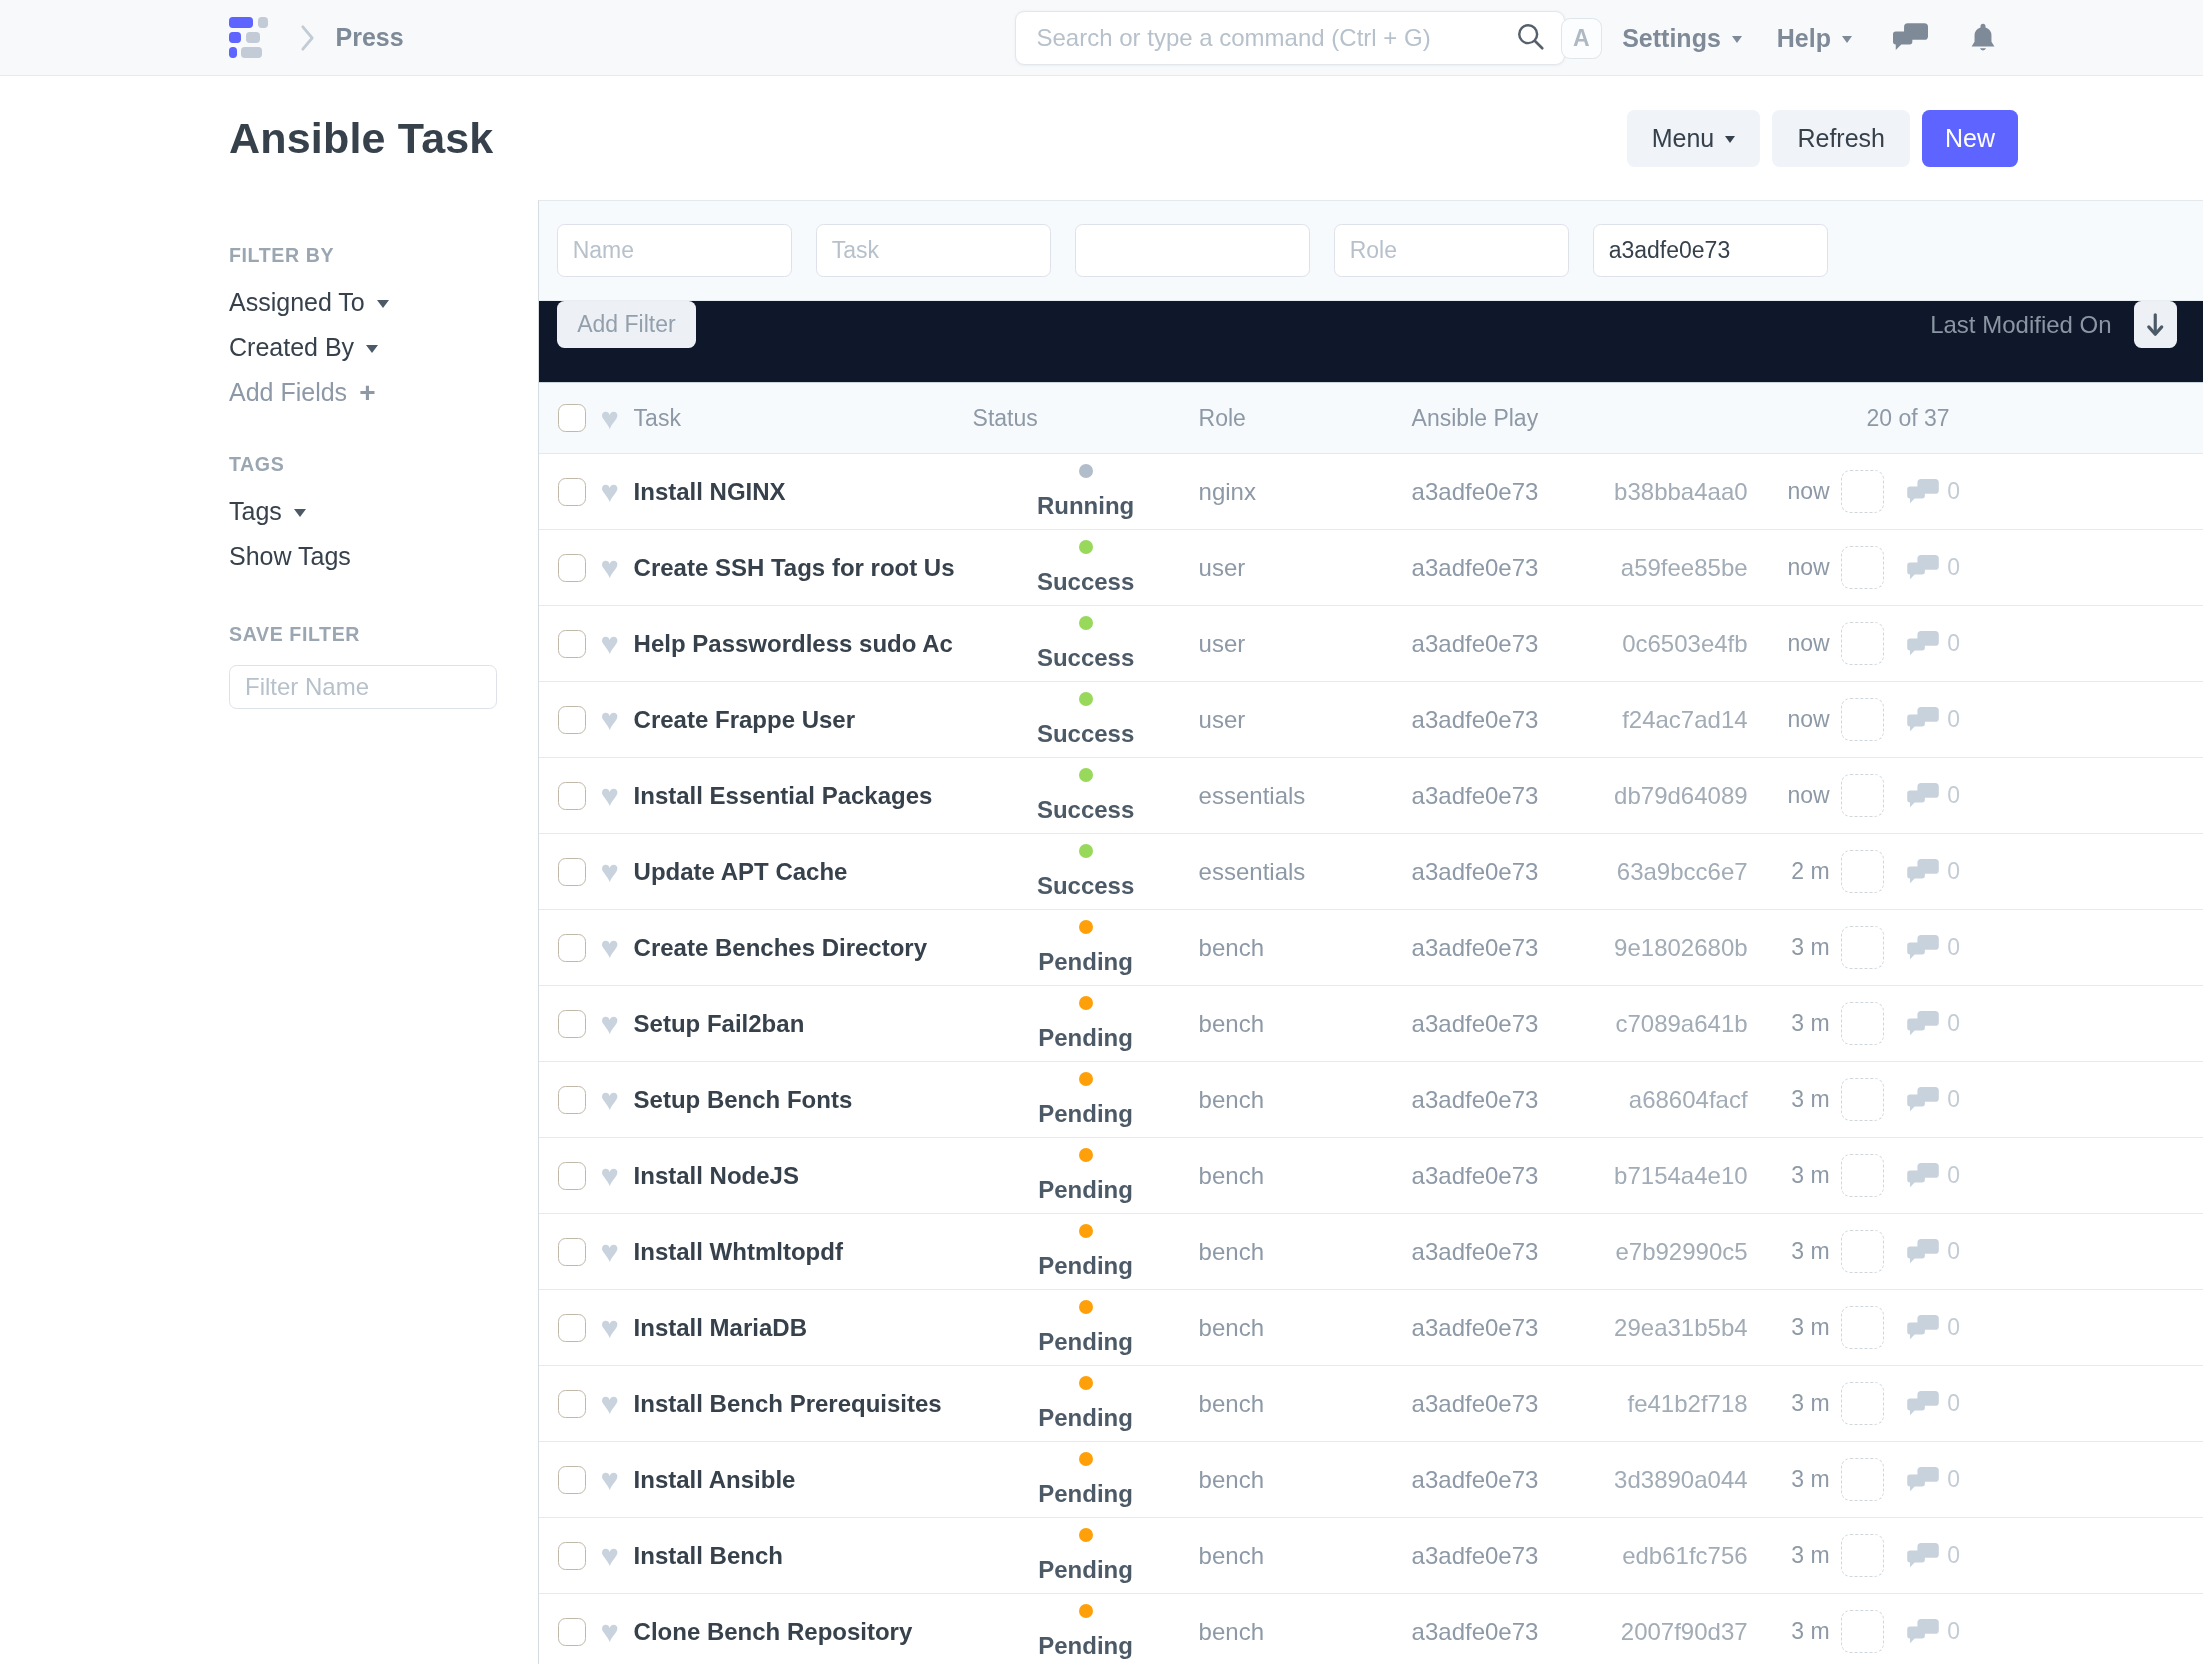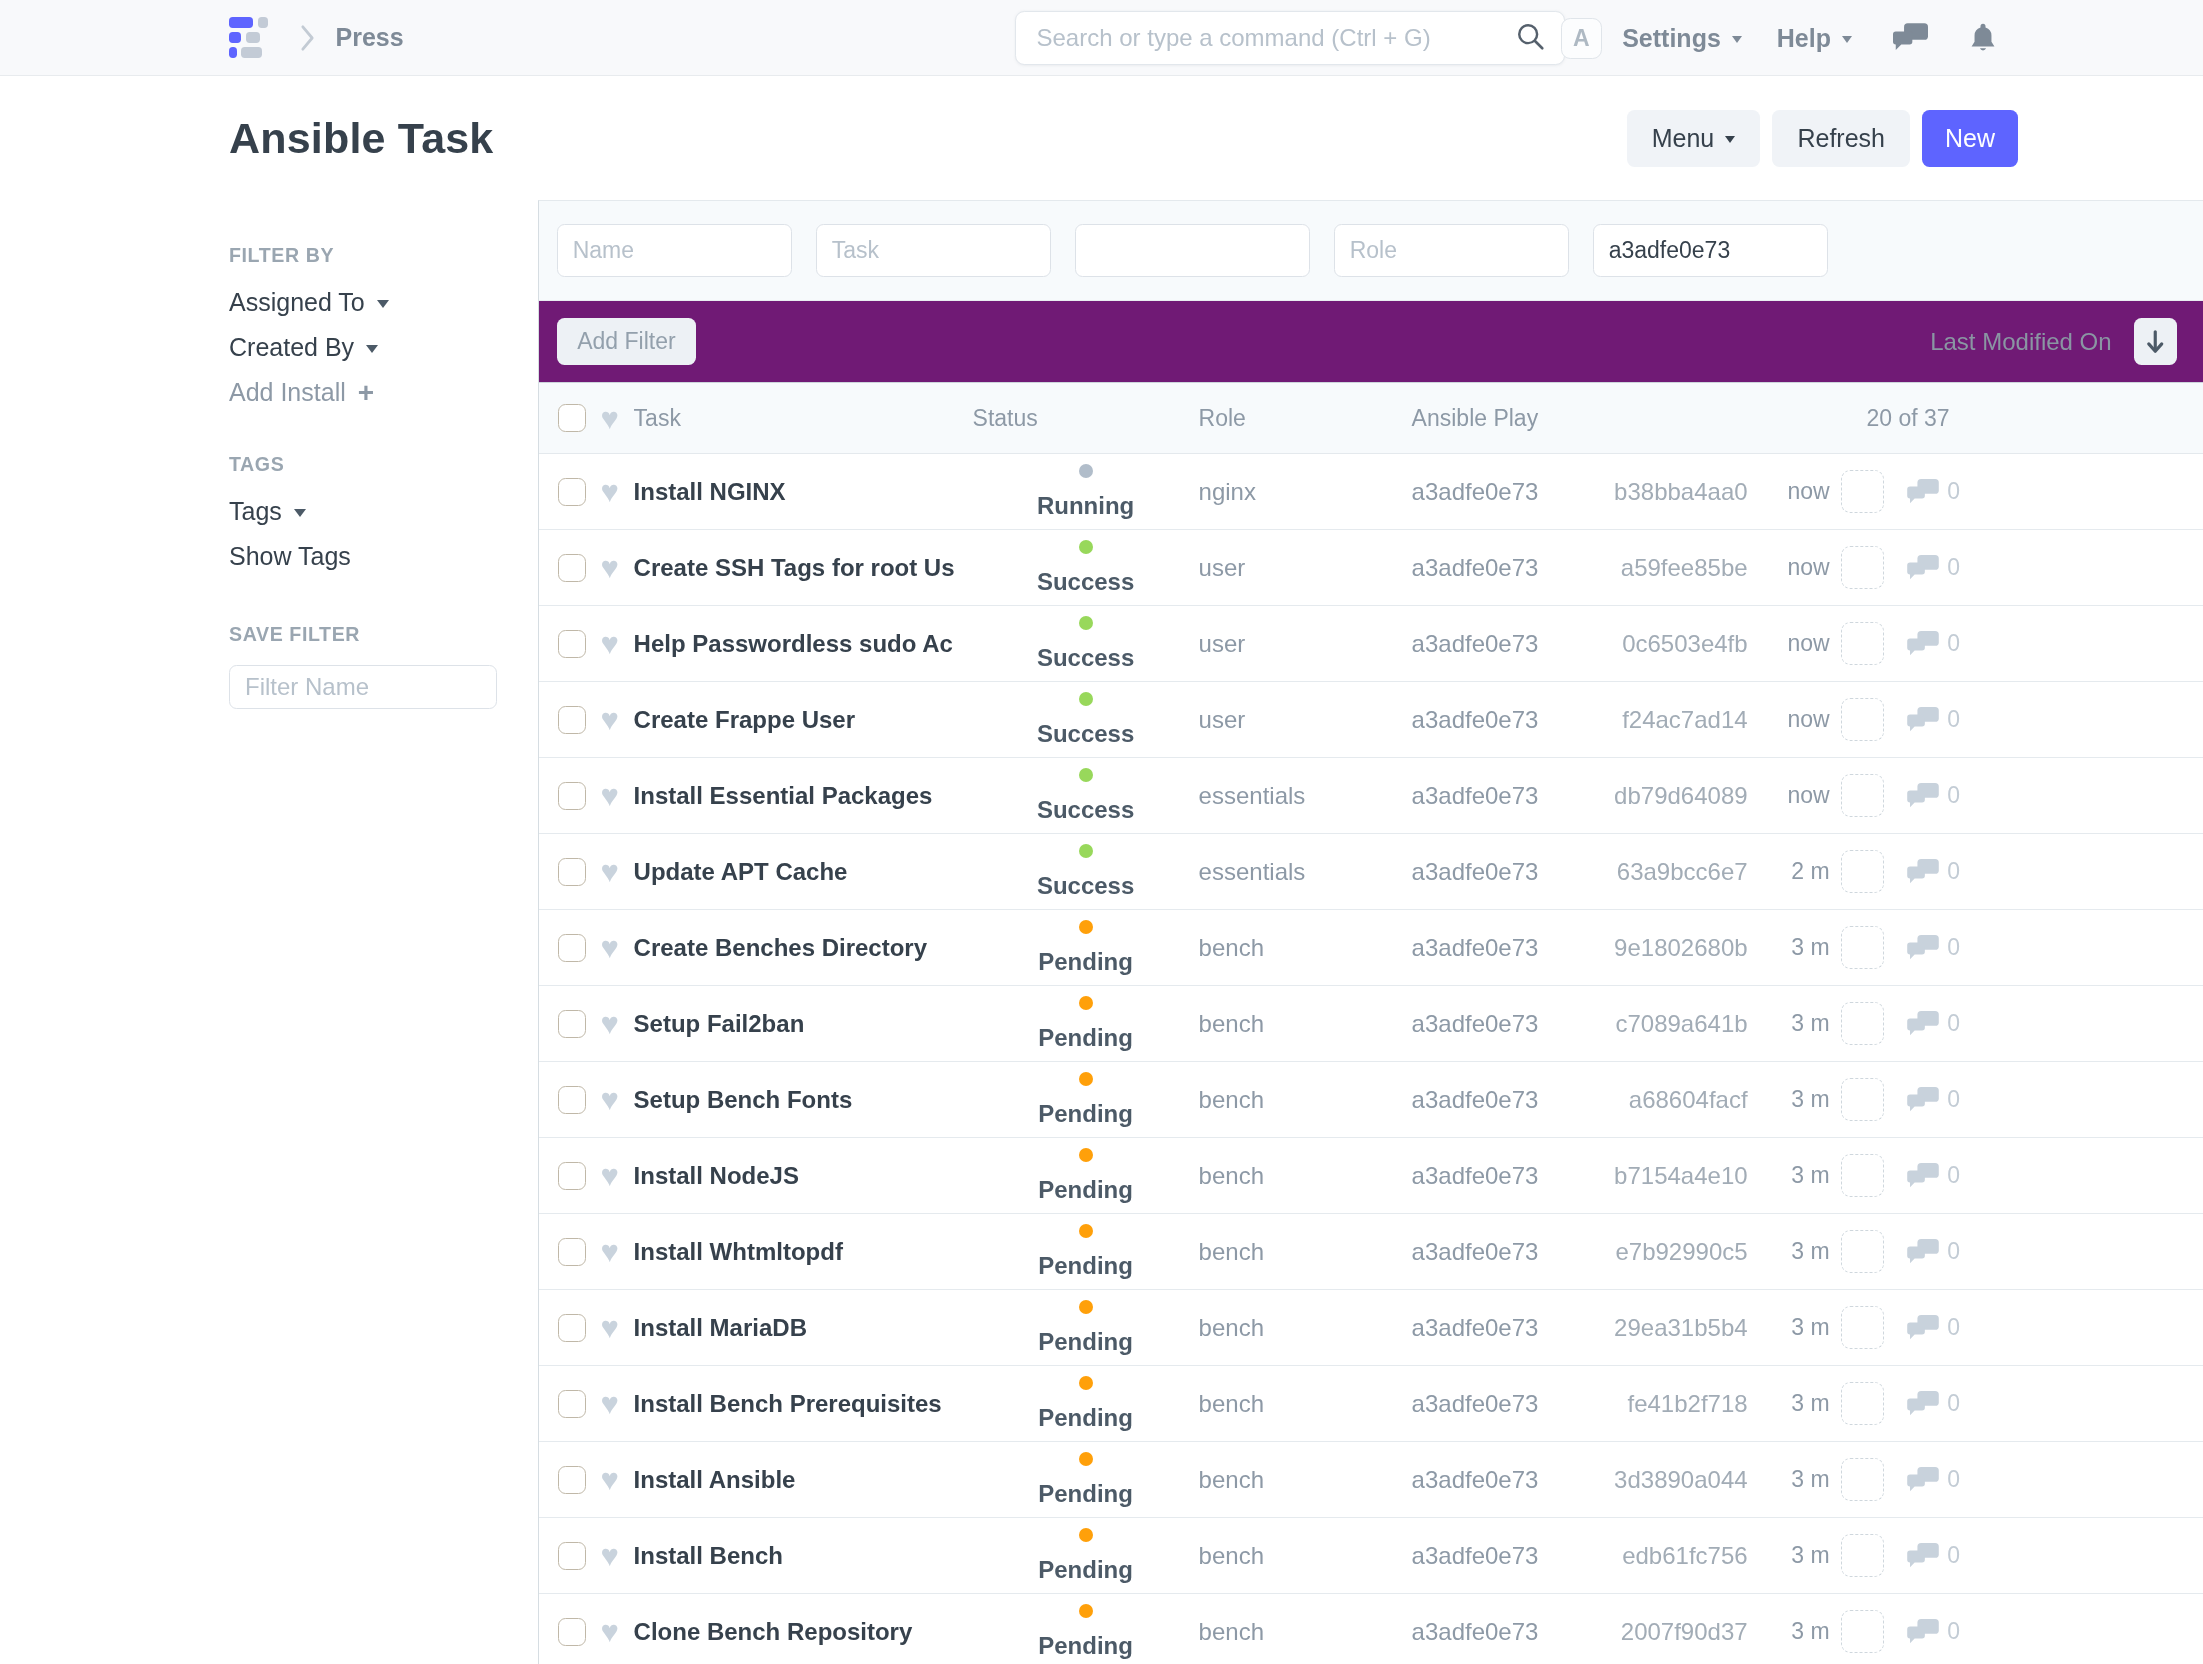--- a/index.html
+++ b/index.html
@@ -77,21 +77,21 @@
   .filter-row {
     background:#f7fafc; padding:23px 0 23px 17.7px; display:flex; gap:24px;
     border-bottom:0.9px solid #e8edf1;
   }
   .f-input {
     width:235px; height:53px; border:1.9px solid #dde2e8; border-radius:7.5px; background:#fff;
     font-size:23px; font-family:inherit; color:#36414c; padding:0 15px; outline:none;
   }
   .f-input::placeholder { color:#b7c1cb; }
   .toolbar {
-    background:#701a75; height:82px; display:flex; align-items:center;
+    background:#0f172a; height:82px; display:flex; align-items:flex-start;
     padding:0 26px 0 17.7px; border-bottom:1.9px solid #ccd4db;
   }
   .add-filter {
     background:#edf1f5; color:#93a0ac; font-size:23px; height:47px; padding:0 20.5px;
     border:none; border-radius:7.5px; font-family:inherit; display:flex; align-items:center; cursor:pointer;
   }
   .sort-group { margin-left:auto; display:flex; align-items:center; gap:22.4px; }
   .sort-label { font-size:24px; color:#8a96a3; }
   .sort-btn { width:43px; height:47px; background:#edf1f5; border:none; border-radius:7.5px; display:flex; align-items:center; justify-content:center; cursor:pointer; }
   .grid {
@@ -202,21 +202,21 @@
         <div class="side-sec-title">FILTER BY</div>
         <div class="side-item">
           <span>Assigned To</span>
           <span class="caret"></span>
         </div>
         <div class="side-item">
           <span>Created By</span>
           <span class="caret"></span>
         </div>
         <div class="side-item muted">
-          <span>Add Install</span>
+          <span>Add Fields</span>
           <span class="plus-icon">+</span>
         </div>
       </div>
 
       <div class="side-sec">
         <div class="side-sec-title">TAGS</div>
         <div class="side-item">
           <span>Tags</span>
           <span class="caret"></span>
         </div>

